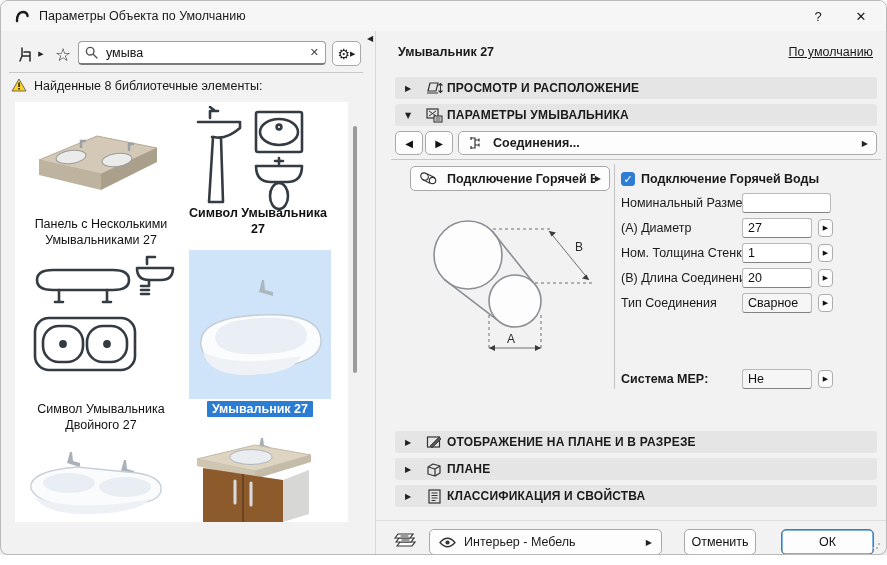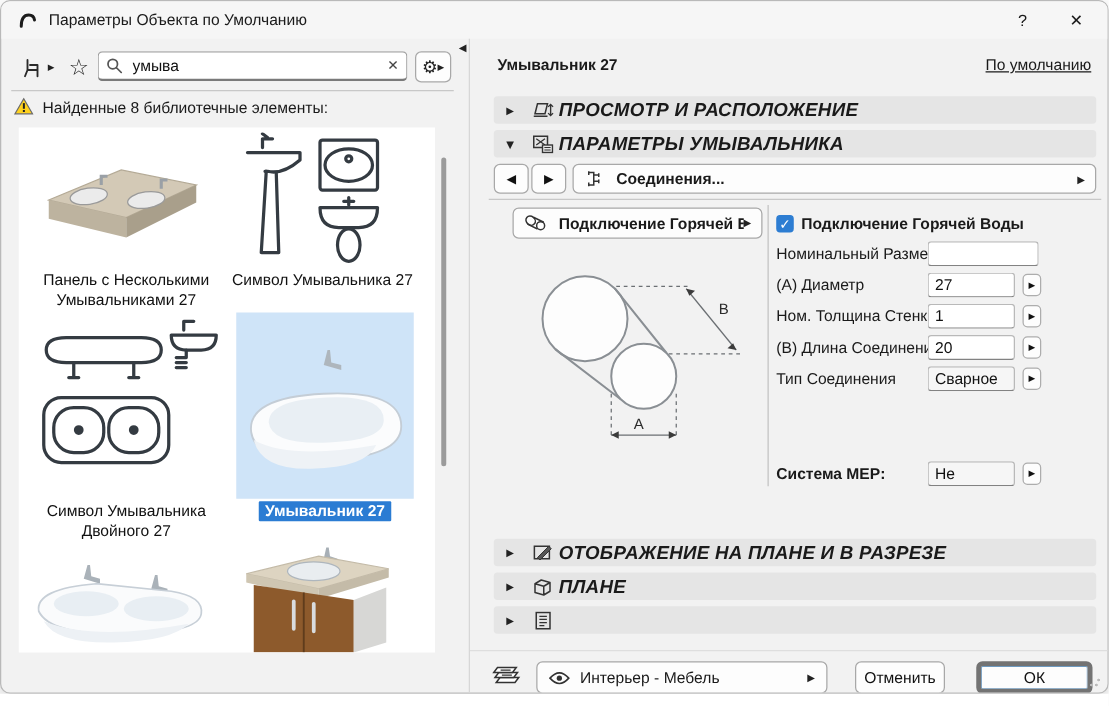--- a/index.html
+++ b/index.html
@@ -25,21 +25,21 @@
   .listbox{position:absolute;left:14px;top:101px;width:333px;height:420px;background:#ffffff;overflow:hidden;}
   .cell-label{position:absolute;font-size:12.5px;color:#111;text-align:center;line-height:16px;white-space:normal;}
   .sel-chip{background:#2b7cd3;color:#fff;font-weight:bold;padding:1px 5px;border-radius:1px;white-space:nowrap;}
   .scroll-thumb{position:absolute;left:352px;top:125px;width:4px;height:247px;background:#9b9b9b;border-radius:2px;}
   .vdivider{position:absolute;left:374px;top:30px;width:1px;height:535px;background:#d7d7d7;}
   
   .bar{position:absolute;left:394px;width:482px;height:22px;background:#e5e5e5;border-radius:3px;
        display:flex;align-items:center;}
   .bar .chev{width:26px;text-align:center;font-size:8px;color:#222;font-family:"DejaVu Sans",sans-serif;}
   .bar .bicon{width:26px;display:flex;justify-content:center;}
-  .bar .blabel{font-size:15px;font-weight:bold;color:#1a1a1a;letter-spacing:.2px;font-style:italic;}
+  .bar .blabel{font-size:12px;font-weight:bold;color:#1a1a1a;letter-spacing:.2px;}
   .navbtn{position:absolute;top:130px;width:28px;height:24px;background:#fdfdfd;border:1px solid #a8a8a8;
           border-radius:5px;display:flex;align-items:center;justify-content:center;font-size:10px;
           font-family:"DejaVu Sans",sans-serif;color:#111;}
   .dropdown{background:#fdfdfd;border:1px solid #a8a8a8;border-radius:5px;display:flex;align-items:center;}
   .fieldlabel{position:absolute;left:620px;font-size:12.5px;color:#1a1a1a;white-space:nowrap;}
   .field{position:absolute;left:741px;height:20px;background:#fff;border:1px solid #b9b9b9;border-bottom:1px solid #828282;
          border-radius:3px;font-size:12.5px;color:#111;padding:0 5px;font-family:"Liberation Sans",sans-serif;}
   .combo{background:#f6f6f6;}
   .flyout{position:absolute;width:15px;height:18px;background:#fdfdfd;border:1px solid #adadad;border-radius:4px;
           display:flex;align-items:center;justify-content:center;font-size:7px;font-family:"DejaVu Sans",sans-serif;color:#111;}
@@ -126,21 +126,21 @@
           <ellipse cx="85" cy="26" rx="19" ry="13"></ellipse>
           <circle cx="85" cy="21" r="2.4"></circle>
           <path d="M85 52 v6 m-4 -3 h8"></path>
           <path d="M62 60 h46 q0 16 -15 16 h-16 q-15 0 -15 -16 z"></path>
           <ellipse cx="85" cy="90" rx="9" ry="13"></ellipse>
         </g>
       </svg>
     </div>
 
     <div class="cell-label" style="left:6px;top:114px;width:160px;">Панель с Несколькими Умывальниками 27</div>
-    <div class="cell-label" style="left:168px;top:114px;width:150px;">Символ Умывальника 27</div>
+    <div class="cell-label" style="left:168px;top:103px;width:150px;font-weight:bold;">Символ Умывальника 27</div>
 
     <div class="abs" style="left:8px;top:150px;width:155px;height:145px;">
       <svg width="155" height="145" viewBox="0 0 155 145">
         <g fill="none" stroke="#343b42" stroke-width="2.6" stroke-linejoin="round" stroke-linecap="round">
           <path d="M14 28 q0 -10 16 -10 h60 q16 0 16 10 q0 10 -16 10 h-60 q-16 0 -16 -10 z"></path>
           <path d="M36 38 v12 m-4 0 h8 M84 38 v12 m-4 0 h8"></path>
           <path d="M124 12 v-7 h8"></path>
           <path d="M114 16 h36 q0 12 -12 12 h-12 q-12 0 -12 -12 z"></path>
           <path d="M126 28 v6 h-8 m0 4 h8 m-8 4 h8"></path>
           <rect x="12" y="66" width="100" height="52" rx="14"></rect>
@@ -319,20 +319,21 @@
     <span class="blabel">ПЛАНЕ</span>
   </div>
   <div class="bar" style="top:484px;">
     <span class="chev">▶</span>
     <span class="bicon">
       <svg width="13" height="15" viewBox="0 0 13 15">
           <rect x="1" y="1" width="11" height="13" fill="none" stroke="#333" stroke-width="1.2"></rect>
           <path d="M3.5 4 h6 M3.5 6.5 h6 M3.5 9 h6 M3.5 11.5 h4" stroke="#333" stroke-width="1"></path>
         </svg>
     </span>
+    <span class="blabel">КЛАССИФИКАЦИЯ И СВОЙСТВА</span>
   </div>
 
   <div class="hline" style="left:375px;top:519px;width:512px;background:#dedede;"></div>
   <span class="abs" style="left:391px;top:531px;">
     <svg width="26" height="18" viewBox="0 0 26 18">
         <g fill="#fff" stroke="#333" stroke-width="1.2">
           <path d="M5 14 L8 10 H23 L20 14 Z"></path>
           <path d="M4 10 L7 6 H22 L19 10 Z"></path>
           <path d="M3 6 L6 2 H21 L18 6 Z"></path>
         </g>
@@ -343,15 +344,15 @@
     <span style="margin-right:8px;">
       <svg width="17" height="11" viewBox="0 0 17 11">
           <path d="M1 5.5 Q8.5 -3 16 5.5 Q8.5 14 1 5.5 Z" fill="none" stroke="#333" stroke-width="1.3"></path>
           <circle cx="8.5" cy="5.5" r="2.1" fill="#333"></circle>
         </svg>
     </span>
     <span class="txt" style="flex:1;">Интерьер - Мебель</span>
     <span class="glyph" style="font-size:8px;">▶</span>
   </div>
   <div class="btn" style="left:683px;top:528px;width:72px;">Отменить</div>
-  <div class="btn" style="left:780px;top:528px;width:93px;border:4px solid #737373;box-shadow:inset 0 0 0 .5px #0067c0;">ОК</div>
+  <div class="btn" style="left:780px;top:528px;width:93px;border:1px solid #737373;box-shadow:inset 0 0 0 .5px #0067c0;">ОК</div>
   <div class="grip"></div>
 </div>
 
 </body></html>

